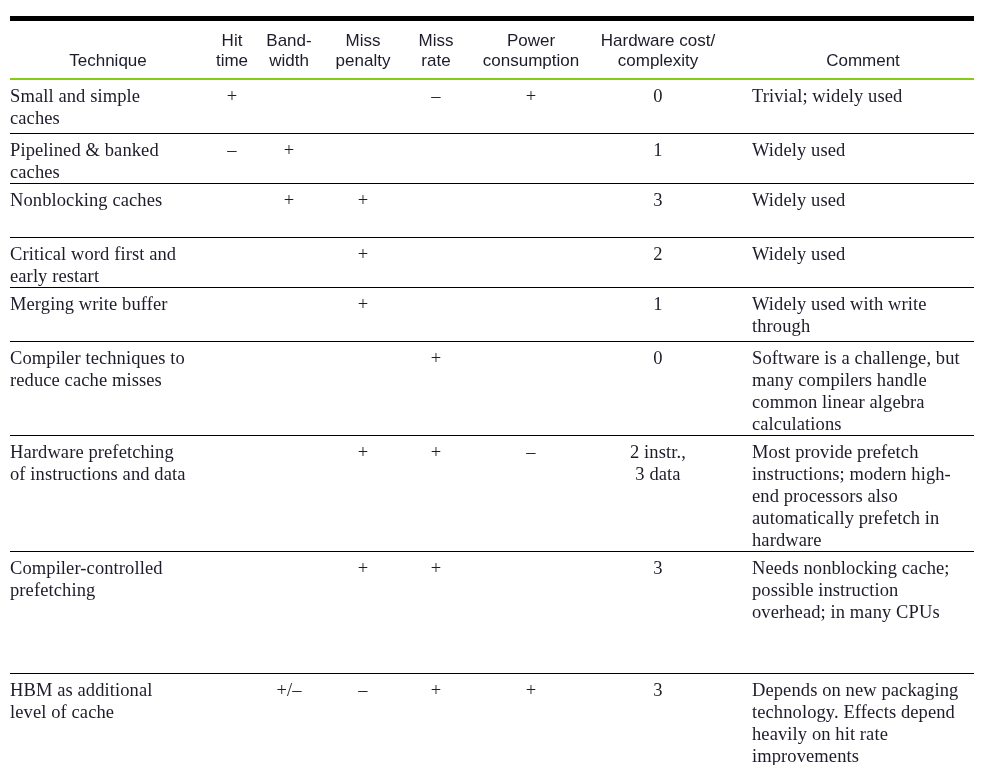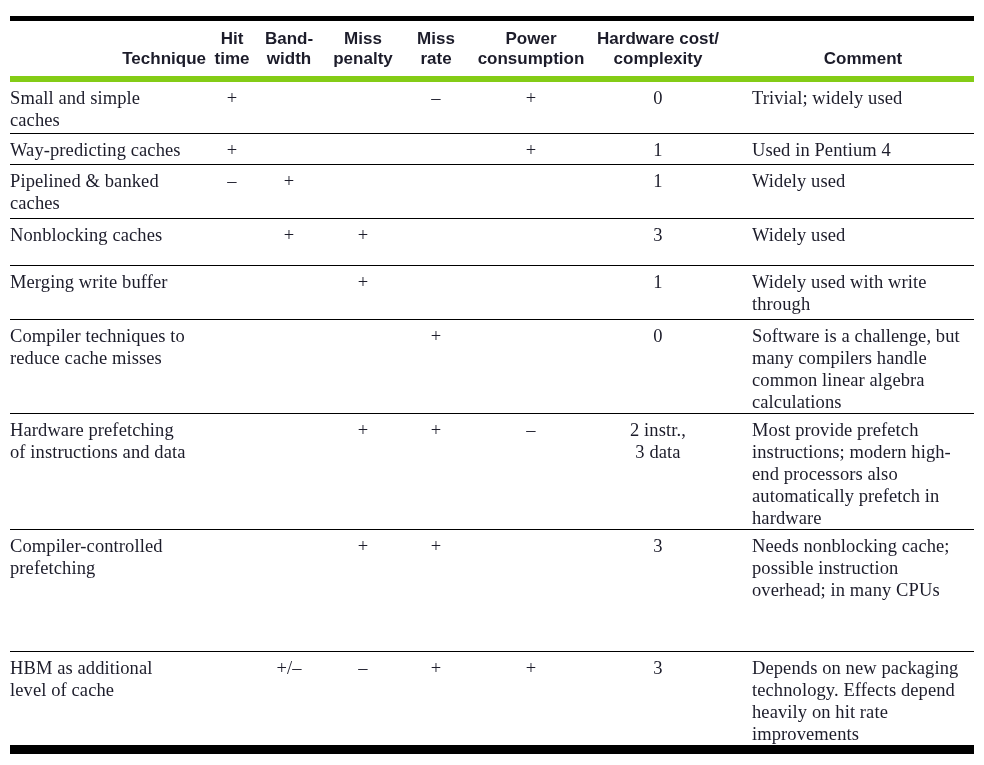--- a/index.html
+++ b/index.html
@@ -24,30 +24,30 @@
   col.c-band    { width: 62px;  }
   col.c-penalty { width: 86px;  }
   col.c-rate    { width: 60px;  }
   col.c-power   { width: 130px; }
   col.c-hw      { width: 124px; }
   col.c-comment { width: 254px; }
 
   thead tr { height: 60px; }
   th {
     font-family: "Liberation Sans", sans-serif;
-    font-weight: bold;
+    font-weight: normal;
     font-size: 17px;
     line-height: 20px;
     vertical-align: bottom;
     text-align: center;
     white-space: pre-line;
     padding: 0 0 7px 0;
-    border-bottom: 6px solid #84cc16;
-  }
-  th.tech { text-align: right; }
+    border-bottom: 2px solid #84cc16;
+  }
+  th.tech { text-align: center; }
   th.comment { padding-left: 32px; }
 
   td {
     font-size: 18.5px;
     line-height: 22px;
     letter-spacing: 0.1px;
     vertical-align: top;
     text-align: center;
     padding: 5px 0 0 0;
     border-bottom: 1.5px solid #000;
@@ -108,48 +108,49 @@
 caches</td>
         <td>+</td>
         <td></td>
         <td></td>
         <td>–</td>
         <td>+</td>
         <td>0</td>
         <td class="comment">Trivial; widely used</td>
       </tr>
       <tr>
-        <td class="tech">Way-predicting caches</td>
-        <td>+</td>
-        <td></td>
-        <td></td>
-        <td></td>
-        <td>+</td>
-        <td>1</td>
-        <td class="comment">Used in Pentium 4</td>
-      </tr>
-      <tr>
         <td class="tech">Pipelined &amp; banked
 caches</td>
         <td>–</td>
         <td>+</td>
         <td></td>
         <td></td>
         <td></td>
         <td>1</td>
         <td class="comment">Widely used</td>
       </tr>
       <tr>
         <td class="tech">Nonblocking caches</td>
         <td></td>
         <td>+</td>
         <td>+</td>
         <td></td>
         <td></td>
         <td>3</td>
+        <td class="comment">Widely used</td>
+      </tr>
+      <tr>
+        <td class="tech">Critical word first and
+early restart</td>
+        <td></td>
+        <td></td>
+        <td>+</td>
+        <td></td>
+        <td></td>
+        <td>2</td>
         <td class="comment">Widely used</td>
       </tr>
       <tr>
         <td class="tech">Merging write buffer</td>
         <td></td>
         <td></td>
         <td>+</td>
         <td></td>
         <td></td>
         <td>1</td>

